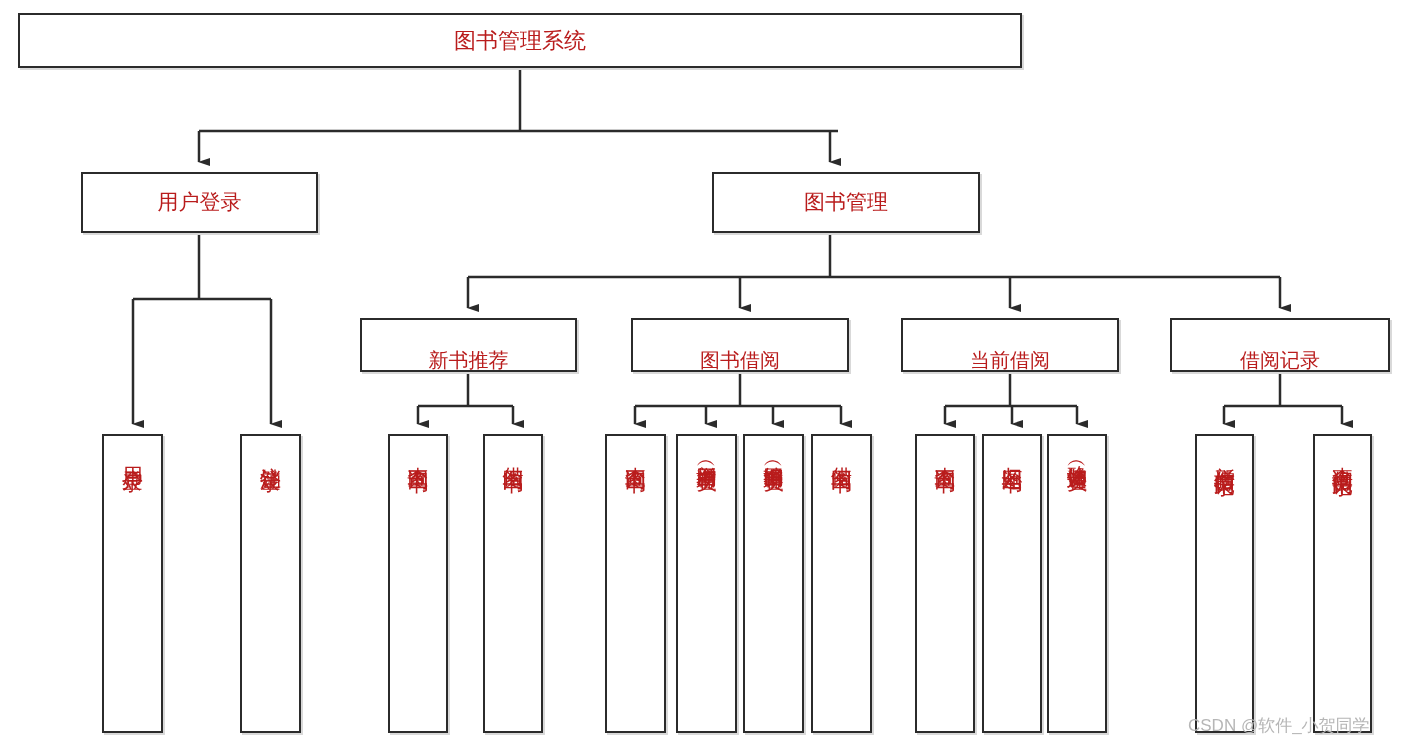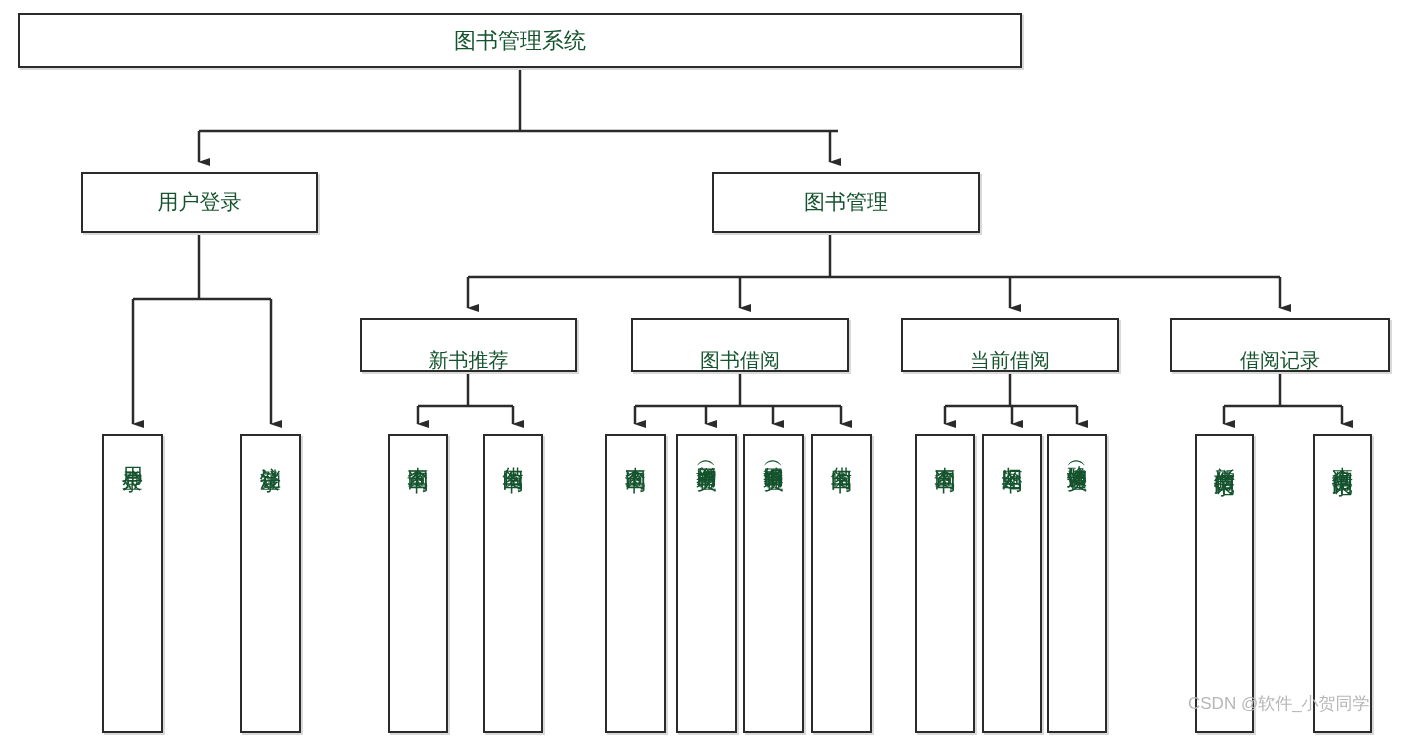--- a/index.html
+++ b/index.html
@@ -33,21 +33,21 @@
     border: 2px solid #2b2b2b;
     box-shadow: 2px 2px 0 0 #d9d9d9;
     display: flex;
     align-items: center;
     justify-content: center;
     z-index: 2;
   }
   .node .lbl {
     display: block;
     text-align: center;
-    color: #14532d;
+    color: #b91c1c;
     line-height: 1.18;
     white-space: nowrap;
   }
   .node.root .lbl { font-size: 22px; }
   .node.lvl1 .lbl { font-size: 21px; }
   .node.lvl2 .lbl { font-size: 20px; margin-top: 32px; }
   .node.leaf {
     align-items: flex-start;
     padding-top: 14px;
   }
@@ -56,21 +56,21 @@
     text-orientation: upright;
     font-size: 21px;
     letter-spacing: 2px;
     line-height: 1.05;
     white-space: nowrap;
   }
   .node.leaf.tall .lbl { font-size: 20px; letter-spacing: 1px; }
   .watermark {
     position: absolute;
     left: 1188px;
-    top: 692px;
+    top: 714px;
     font-size: 17px;
     color: #b6b6b6;
     white-space: nowrap;
     z-index: 5;
   }
 </style>
 </head>
 <body>
 
 <div id="canvas">

